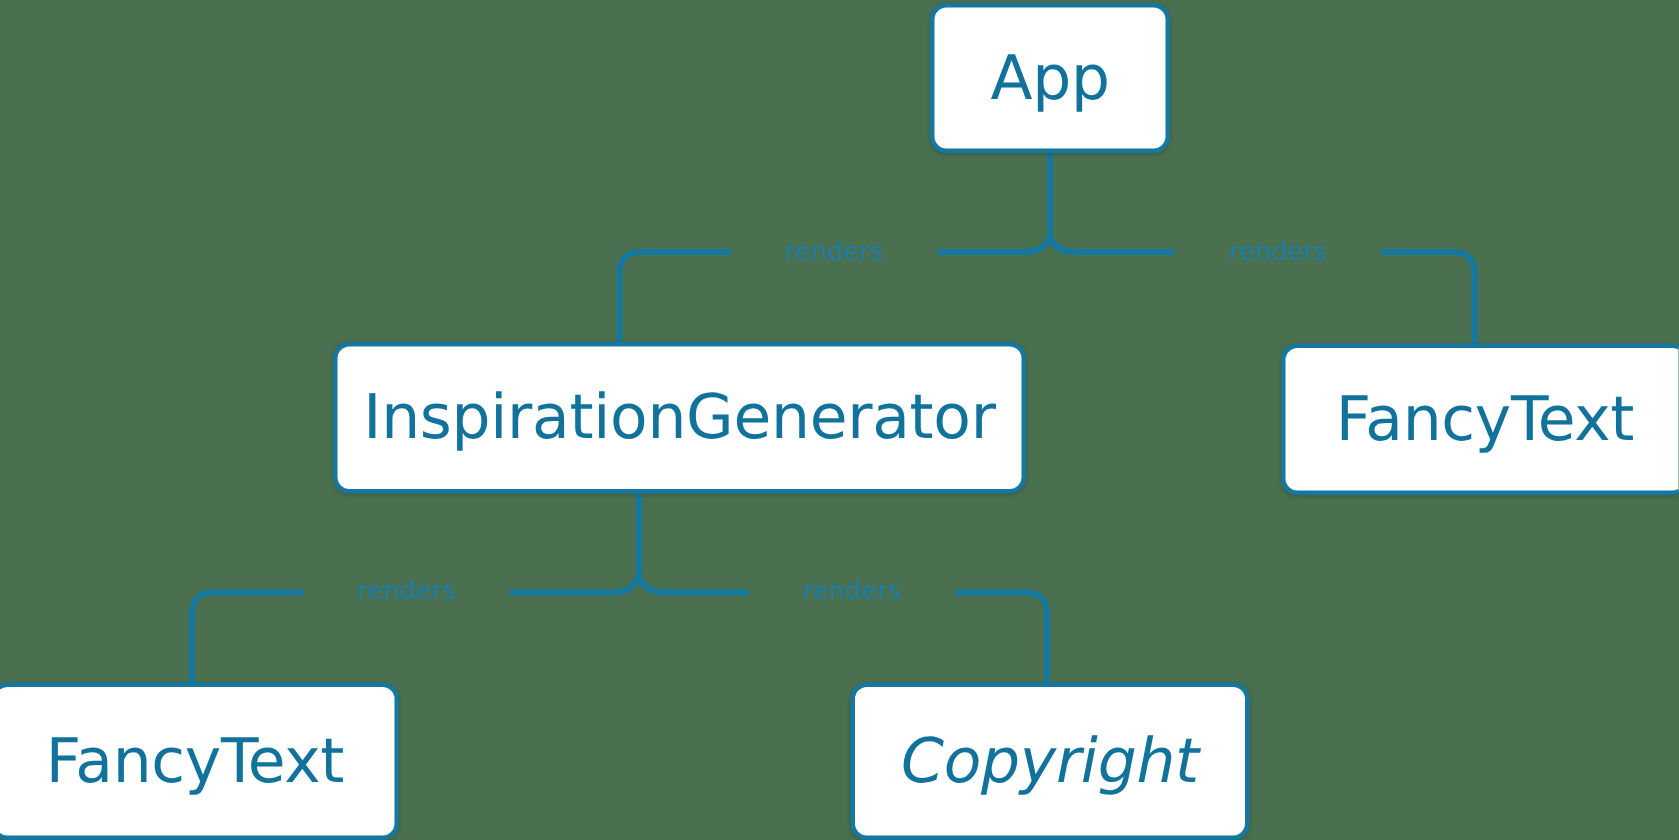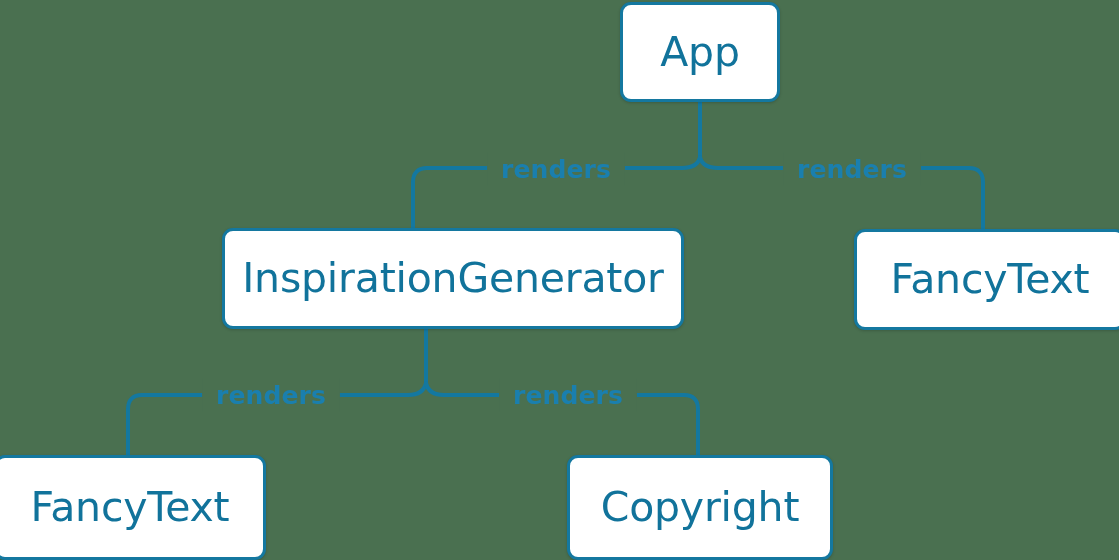--- a/index.html
+++ b/index.html
@@ -43,22 +43,22 @@
     color: #11739b;
     font-size: 41px;
     font-weight: 400;
     letter-spacing: -0.2px;
     white-space: nowrap;
     line-height: 1;
   }
   .edge-label {
     position: absolute;
     color: #1a7fae;
-    font-size: 25px;
-    font-weight: 700;
+    font-size: 17px;
+    font-weight: 400;
     letter-spacing: 0.1px;
     white-space: nowrap;
     line-height: 1;
     transform: translate(-50%, -50%);
   }
 </style>
 </head>
 <body>
 
 <div id="diagram">
@@ -91,21 +91,21 @@
   </div>
 
   <div class="node" style="left:854px; top:229px; width:272px; height:101px;">
     <span class="node-label">FancyText</span>
   </div>
 
   <div class="node" style="left:-6px; top:455px; width:272px; height:105px;">
     <span class="node-label">FancyText</span>
   </div>
 
-  <div class="node" style="left:567px; top:455px; width:266px; height:105px;">
+  <div class="node" style="left:567px; top:455px; width:266px; height:105px;font-style:italic;">
     <span class="node-label">Copyright</span>
   </div>
 
   <span class="edge-label" style="left:556px; top:169px;">renders</span>
 
   <span class="edge-label" style="left:852px; top:169px;">renders</span>
 
   <span class="edge-label" style="left:271px; top:395px;">renders</span>
 
   <span class="edge-label" style="left:568px; top:395px;">renders</span>

